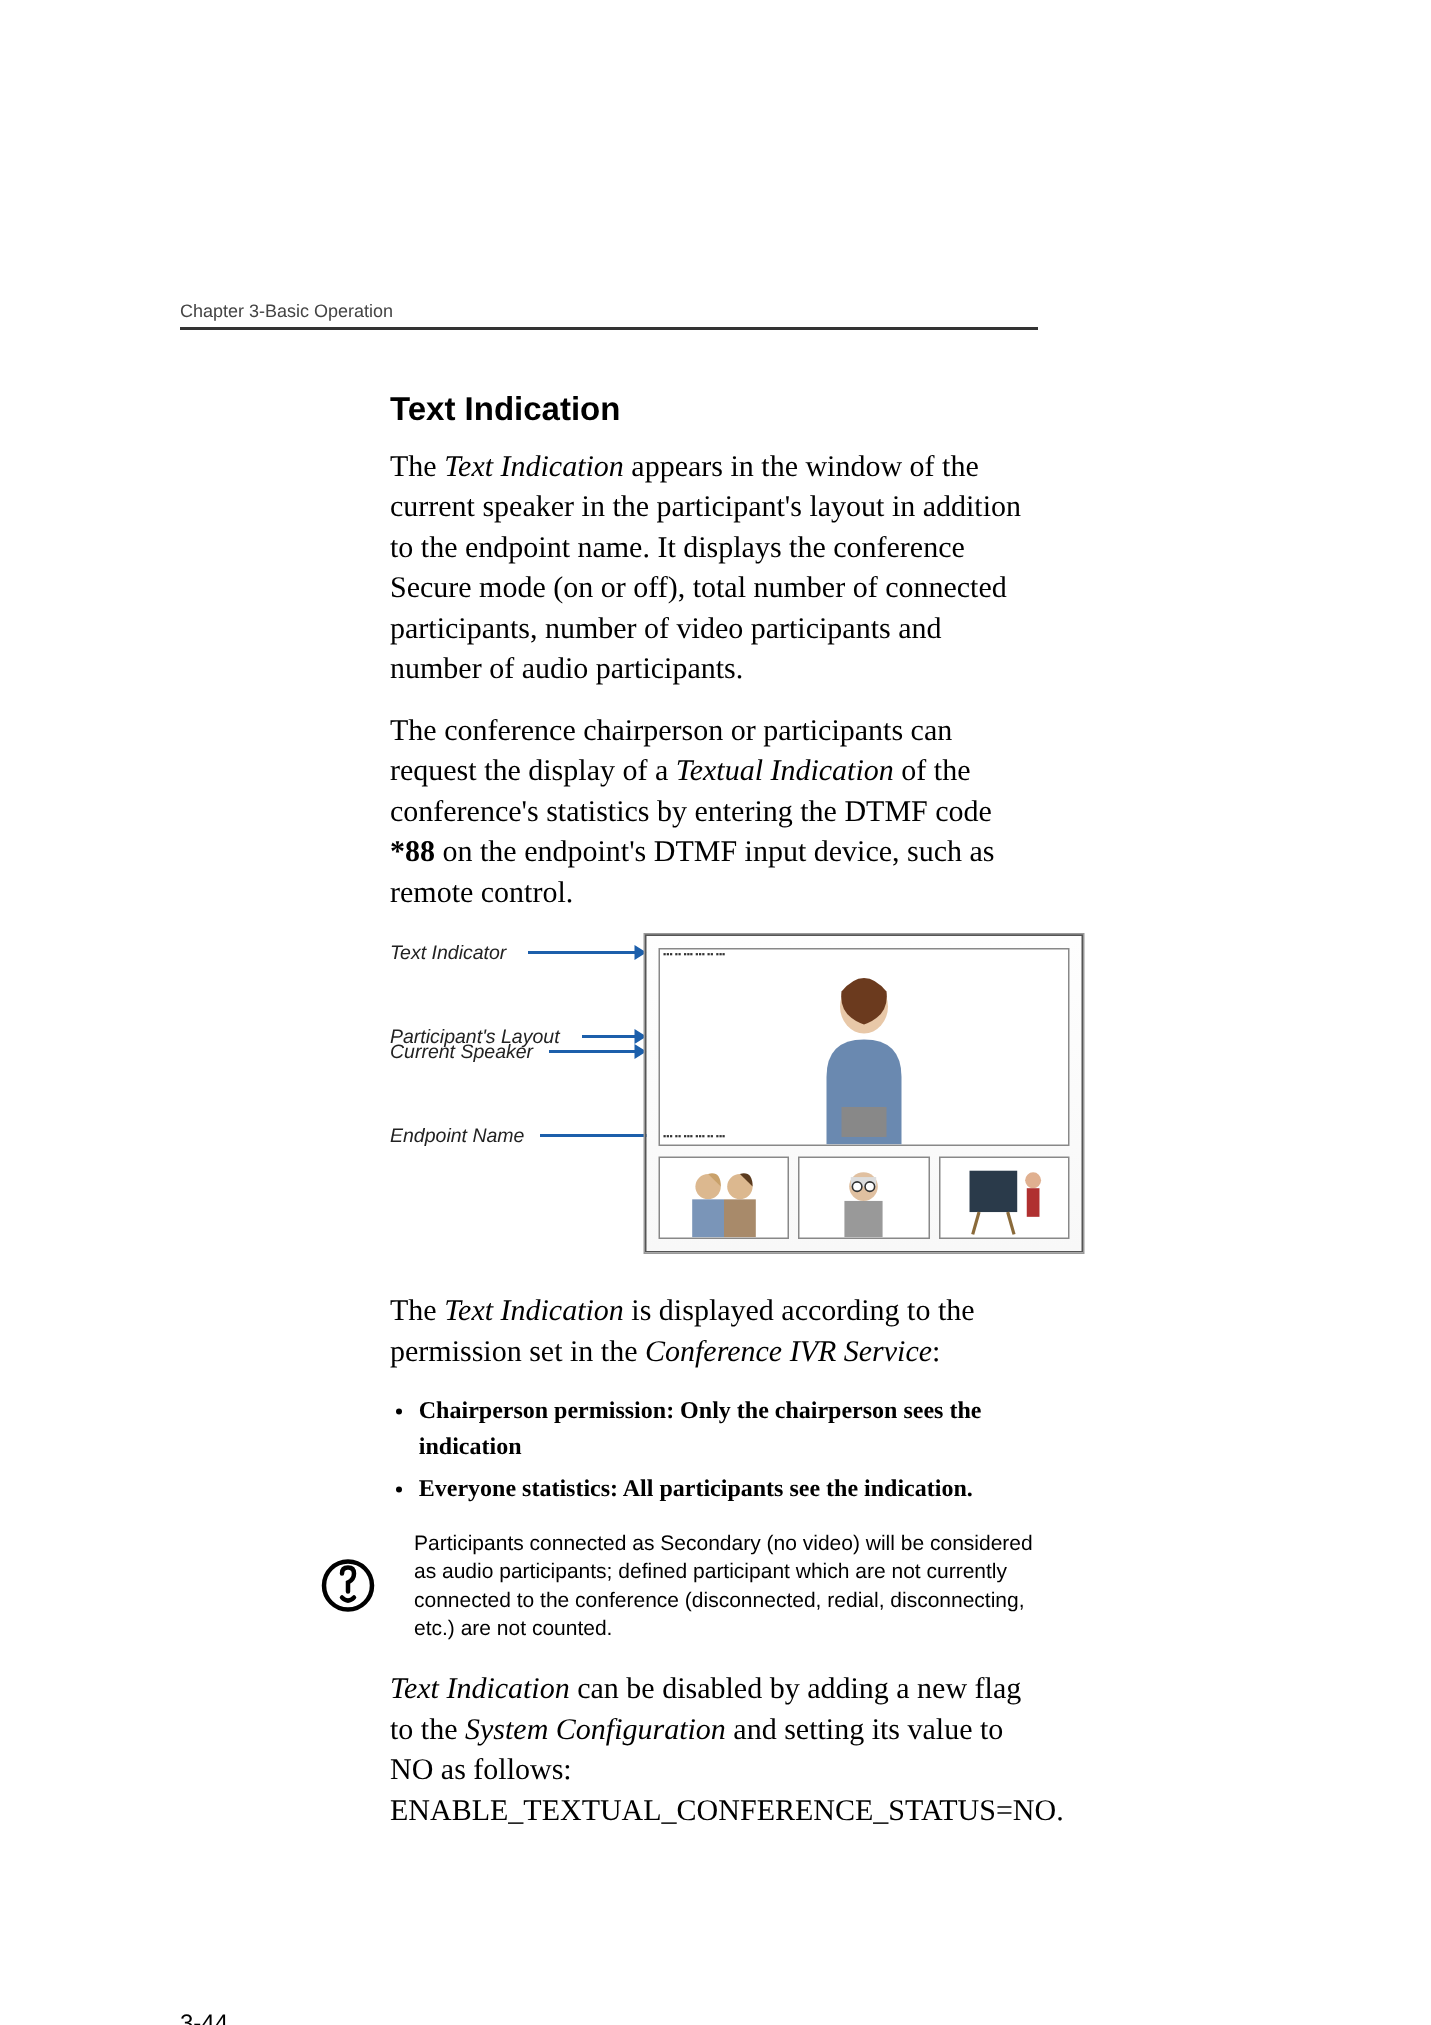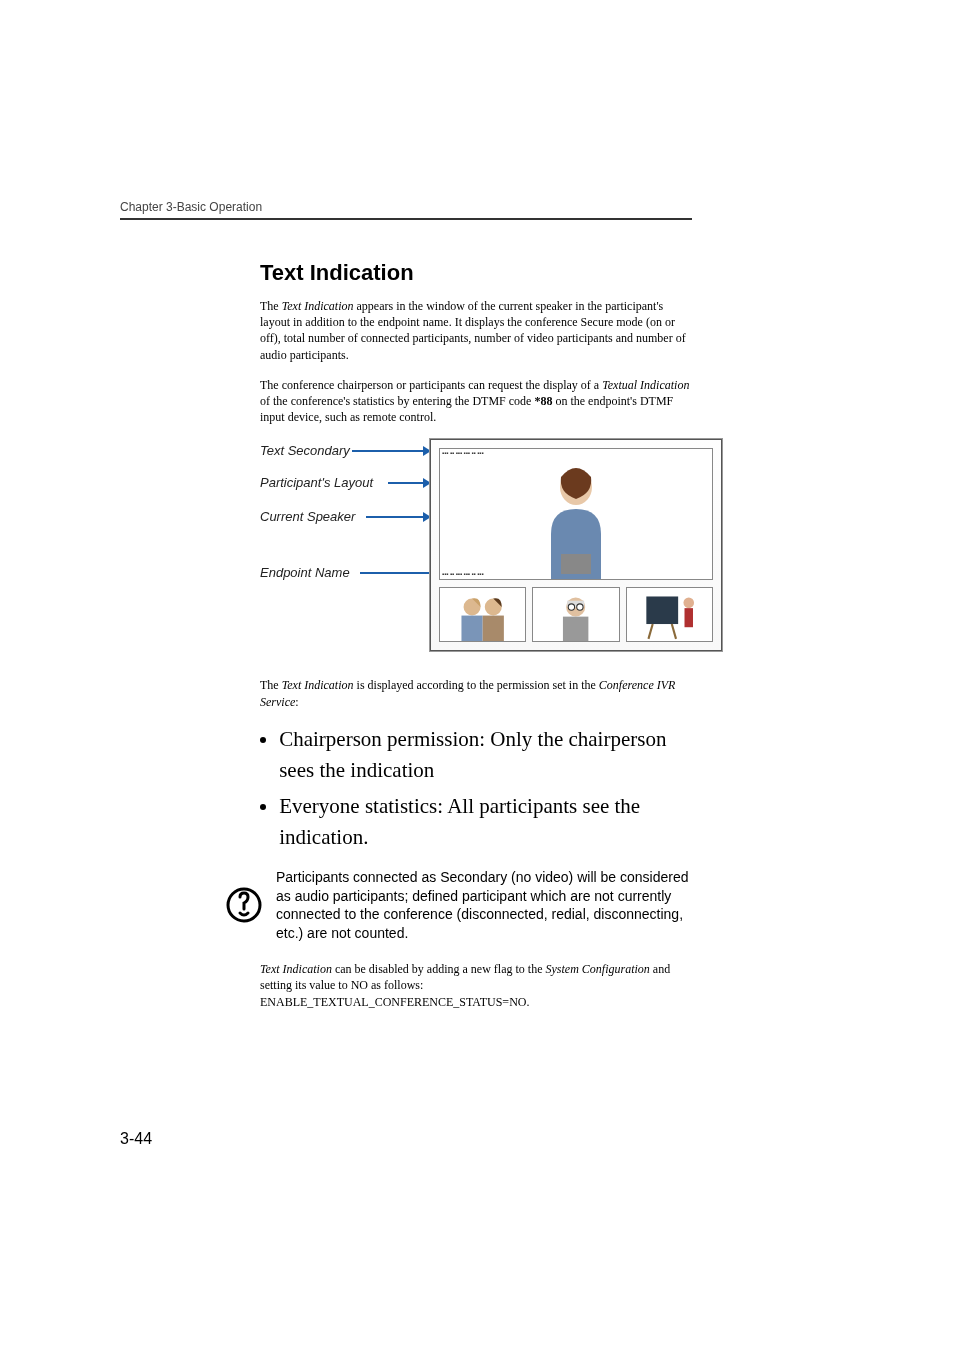--- a/index.html
+++ b/index.html
@@ -29,21 +29,21 @@
   .content-col {
     margin-left: 140px;
   }
   .section-title {
     font-family: Arial, Helvetica, sans-serif;
     font-weight: bold;
     font-size: 22px;
     margin: 0 0 12px 0;
   }
   .para {
-    font-size: 12px;
+    font-size: 20px;
     line-height: 1.35;
     margin: 0 0 14px 0;
   }
   .italic { font-style: italic; }
   .bold { font-weight: bold; }
   .figure-wrap {
     position: relative;
     margin: 10px 0 18px 0;
     height: 220px;
   }
@@ -114,29 +114,30 @@
     position: absolute;
     bottom: 0;
     left: 50%;
     transform: translateX(-50%);
   }
   .bullets {
     margin: 0 0 14px 0;
     padding-left: 1.2em;
   }
   .bullets li {
-    font-size: 21px;
+    font-size: 16px;
     line-height: 1.5;
     margin-bottom: 4px;
+    font-weight: bold;
   }
   .note-row {
     display: flex;
     align-items: center;
-    gap: 14px;
-    margin: 6px 0 18px 16px;
+    gap: 26px;
+    margin: 6px 0 18px 4px;
   }
   .note-icon {
     flex: 0 0 36px;
     margin-left: -50px;
   }
   .note-icon svg { display: block; }
   .note-text {
     font-family: Arial, Helvetica, sans-serif;
     font-size: 14px;
     line-height: 1.35;
@@ -165,24 +166,24 @@
     </p>
 
 
     <p class="para">
       <span>The conference chairperson or participants can request the display of a </span><span class="italic">Textual Indication</span><span> of the conference's statistics by entering the DTMF code </span><span class="bold">*88</span><span> on the endpoint's DTMF input device, such as remote control.</span>
     </p>
 
     <div class="figure-wrap">
 
       <div class="callout" style="top:4px;">
-        <span>Text Secondary</span>
+        <span>Text Indicator</span>
         <span class="arrow" style="left:92px;width:78px;"></span>
       </div>
-      <div class="callout" style="top:36px;">
+      <div class="callout" style="top:60px;">
         <span>Participant's Layout</span>
         <span class="arrow" style="left:128px;width:42px;"></span>
       </div>
       <div class="callout" style="top:70px;">
         <span>Current Speaker</span>
         <span class="arrow" style="left:106px;width:64px;"></span>
       </div>
       <div class="callout" style="top:126px;text-align:right;">
         <span>Endpoint Name</span>
         <span class="arrow" style="left:100px;width:130px;"></span>

